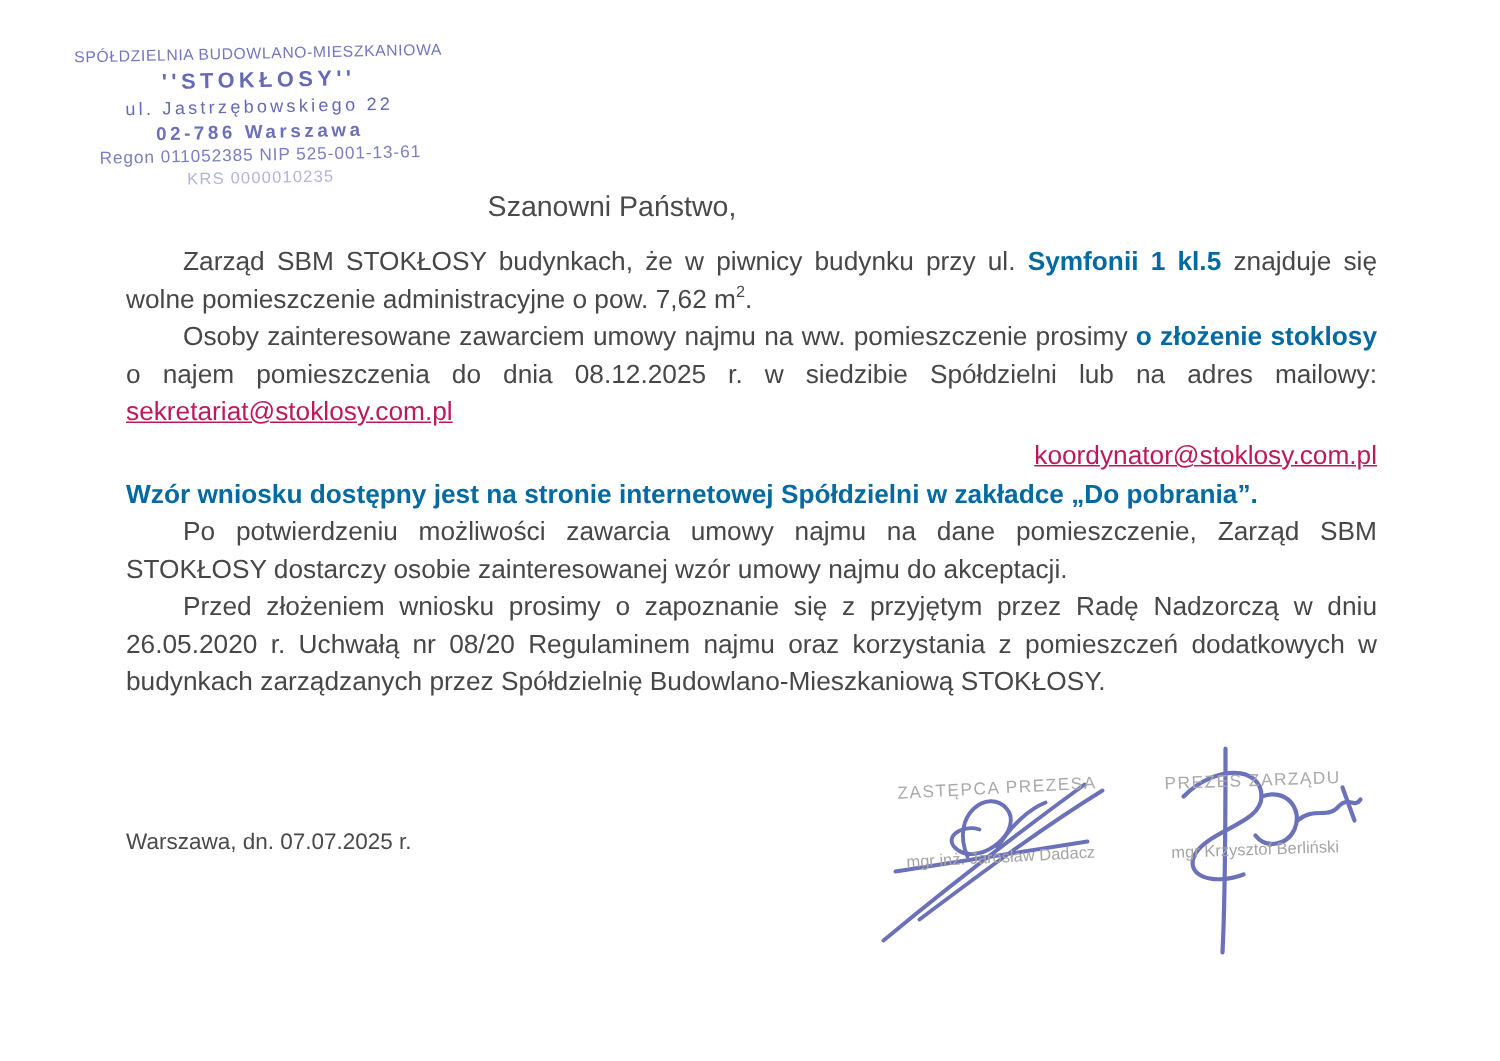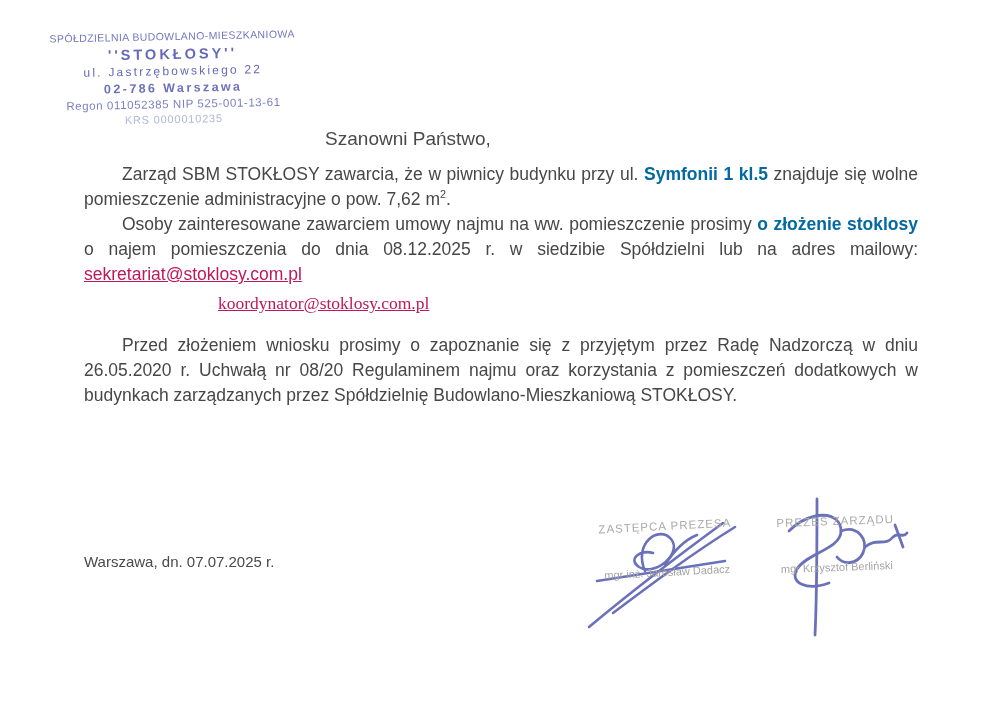--- a/index.html
+++ b/index.html
@@ -33,21 +33,21 @@
   .salutation {
     position:absolute; left:0; top:128px; width:816px;
     text-align:center; font-size:19px; color:#4a4a4a;
   }
   .content {
     position:absolute; left:84px; top:162px; width:834px;
     font-size:17.5px; line-height:25px; color:#474747;
     text-align:justify;
   }
   .para.indent { text-indent:38px; }
-  .para.koord { text-align:left; padding-left:134px; margin-top:4px; margin-bottom:17px;font-family:Liberation Serif, serif; }
+  .para.koord { text-align:right; padding-left:134px; margin-top:4px; margin-bottom:1px; }
   .para b { color:#0369a1; }
   sup { font-size:.62em; vertical-align:super; line-height:0; }
   a.link { color:#be185d; text-decoration:underline; cursor:pointer; }
 
   
   .dateline {
     position:absolute; left:84px; top:553px;
     font-size:15px; color:#4a4a4a;
   }
 
@@ -71,23 +71,25 @@
     <div class="s2">''STOKŁOSY''</div>
     <div class="s3">ul. Jastrzębowskiego 22</div>
     <div class="s4">02-786 Warszawa</div>
     <div class="s5">Regon 011052385  NIP 525-001-13-61</div>
     <div class="s6">KRS 0000010235</div>
   </div>
 
   <div class="salutation">Szanowni Państwo,</div>
 
   <div class="content">
-    <div class="para indent"><span>Zarząd SBM STOKŁOSY zawarcia, że w piwnicy budynku przy ul. </span><b>Symfonii 1 kl.5</b><span> znajduje się wolne pomieszczenie administracyjne o pow. 7,62 m</span><sup>2</sup><span>.</span></div>
+    <div class="para indent"><span>Zarząd SBM STOKŁOSY budynkach, że w piwnicy budynku przy ul. </span><b>Symfonii 1 kl.5</b><span> znajduje się wolne pomieszczenie administracyjne o pow. 7,62 m</span><sup>2</sup><span>.</span></div>
     <div class="para indent"><span>Osoby zainteresowane zawarciem umowy najmu na ww. pomieszczenie prosimy </span><b>o złożenie stoklosy</b><span> o najem pomieszczenia do dnia 08.12.2025 r. w siedzibie Spółdzielni lub na adres mailowy: </span><a class="link" href="#">sekretariat@stoklosy.com.pl</a></div>
     <div class="para koord"><a class="link" href="#">koordynator@stoklosy.com.pl</a></div>
+    <div class="para"><b>Wzór wniosku dostępny jest na stronie internetowej Spółdzielni w zakładce „Do pobrania”.</b></div>
+    <div class="para indent"><span>Po potwierdzeniu możliwości zawarcia umowy najmu na dane pomieszczenie, Zarząd SBM STOKŁOSY dostarczy osobie zainteresowanej wzór umowy najmu do akceptacji.</span></div>
     <div class="para indent"><span>Przed złożeniem wniosku prosimy o zapoznanie się z przyjętym przez Radę Nadzorczą w dniu 26.05.2020 r. Uchwałą nr 08/20 Regulaminem najmu oraz korzystania z pomieszczeń dodatkowych w budynkach zarządzanych przez Spółdzielnię Budowlano-Mieszkaniową STOKŁOSY.</span></div>
   </div>
 
   <div class="dateline">Warszawa, dn. 07.07.2025 r.</div>
 
   <svg class="sig-ink ink-left" width="190" height="130" viewBox="0 0 190 130" fill="none">
     <g stroke="#5f66b4" stroke-width="2.6" stroke-linecap="round" opacity="0.92">
       <path d="M14 122 C 50 92, 96 56, 148 18"></path>
       <path d="M38 108 C 78 78, 118 48, 160 22"></path>
       <path d="M70 66 C 58 38, 84 20, 96 34 C 108 48, 80 72, 64 62 C 52 54, 66 44, 78 48"></path>

